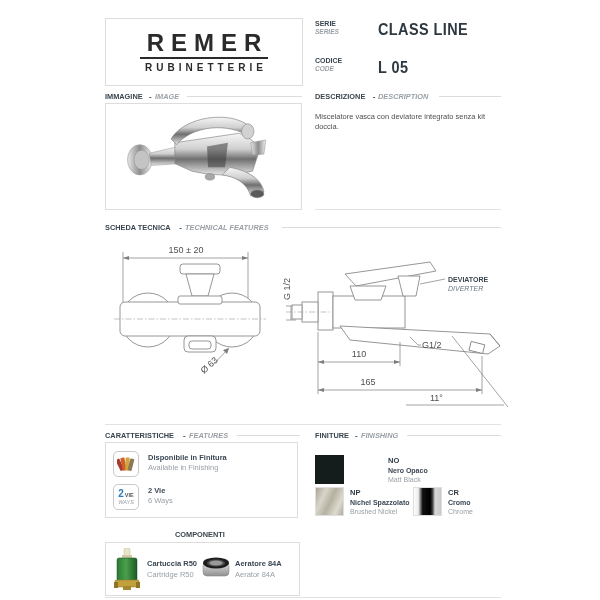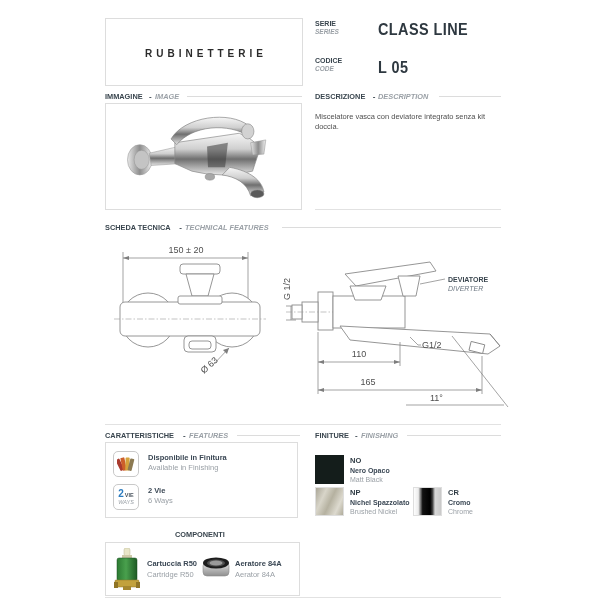--- a/index.html
+++ b/index.html
@@ -72,20 +72,21 @@
   
   .comp-it{font-size:7.5px;font-weight:bold;color:#3a4754;line-height:1.4;}
   .comp-en{font-size:7.5px;color:#9aa0a6;line-height:1.4;}
 </style>
 </head>
 <body>
 
 <div id="page">
 
   <div class="abs logo-box">
+    <div class="logo-main">REMER</div>
     <div class="logo-sub">RUBINETTERIE</div>
   </div>
 
   <div class="abs hdr-label" style="left:315px;top:20px;">
     <span class="it">SERIE</span>
     <span class="en">SERIES</span>
   </div>
   <div class="abs hdr-value" style="left:378px;top:20px;">CLASS LINE</div>
 
   <div class="abs hdr-label" style="left:315px;top:57px;">
@@ -246,21 +247,21 @@
     </div>
   </div>
 
   <div class="abs sec-head" style="left:315px;top:430px;width:186px;">
     <span class="it">FINITURE</span>
     <span class="dash">-</span>
     <span class="en">FINISHING</span>
     <span class="rule"></span>
   </div>
 
-  <div class="fin-item" style="left:315px;top:455px;">
+  <div class="fin-item" style="left:315px;top:455px;gap:38px;">
     <div class="swatch sw-no"></div>
     <div class="fin-texts">
       <div class="fin-code">NO</div>
       <div class="fin-it">Nero Opaco</div>
       <div class="fin-en">Matt Black</div>
     </div>
   </div>
   <div class="fin-item" style="left:315px;top:487px;">
     <div class="swatch sw-np"></div>
     <div class="fin-texts">

